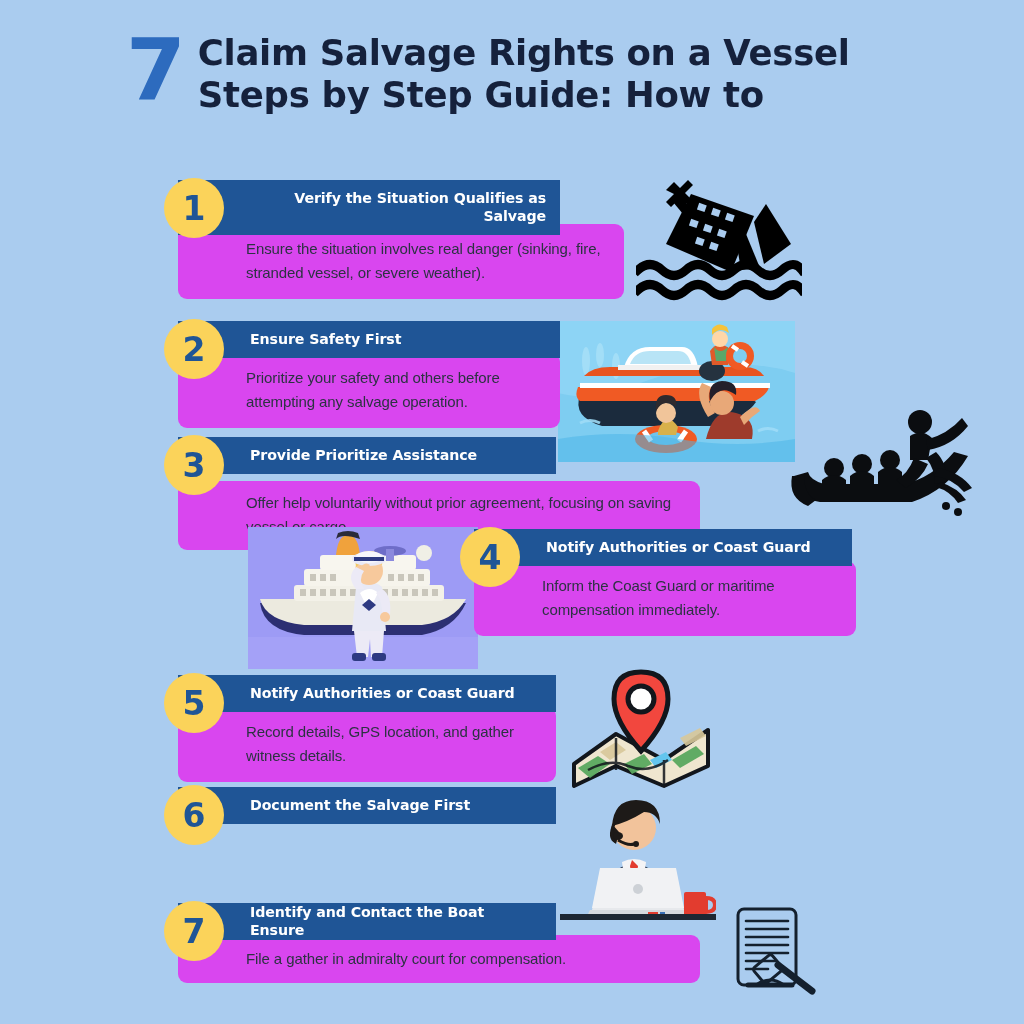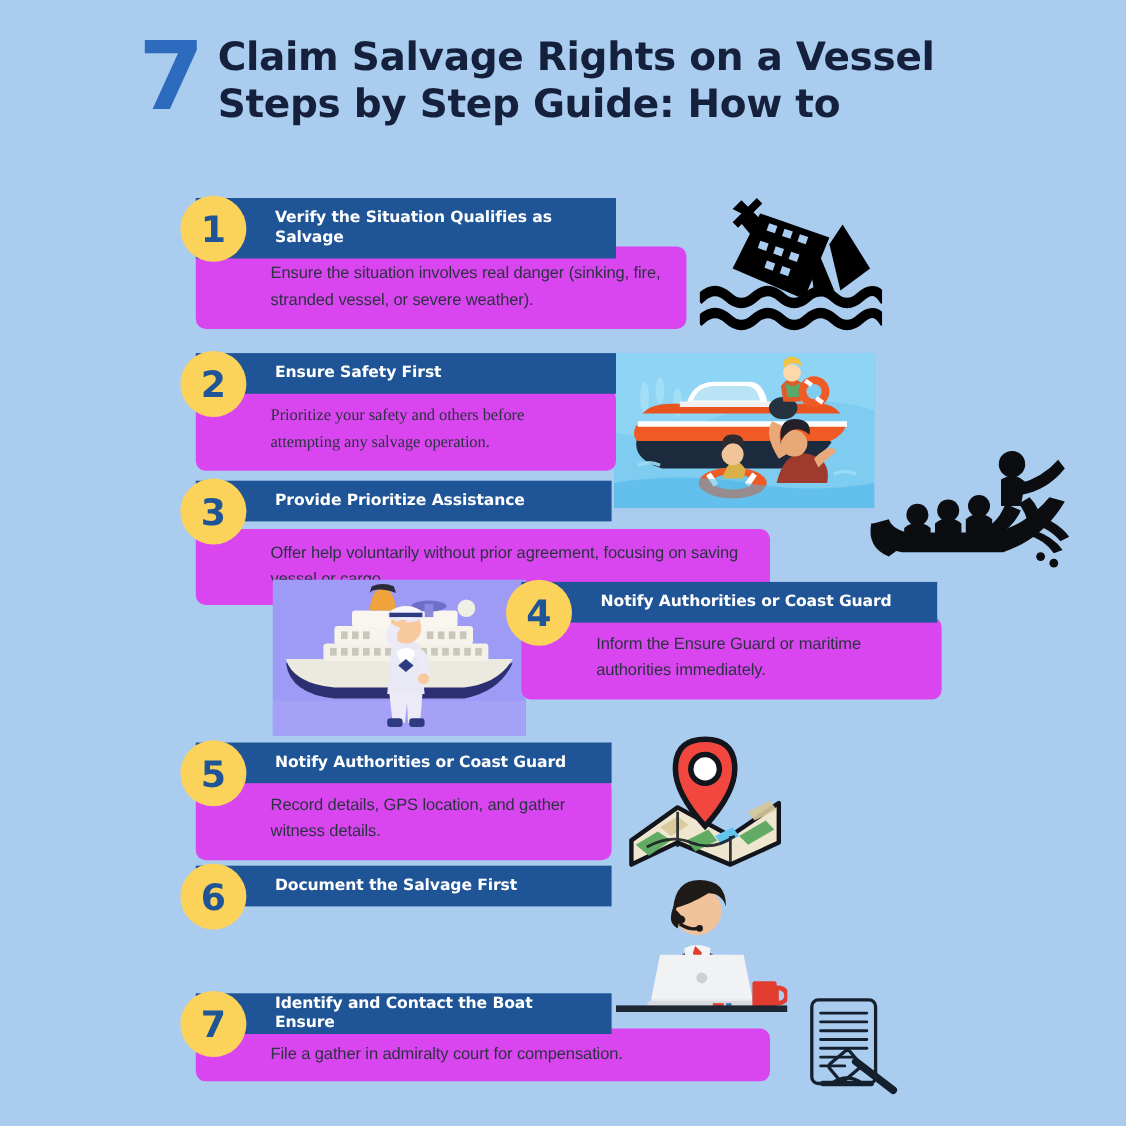--- a/index.html
+++ b/index.html
@@ -34,21 +34,21 @@
     position: absolute; left: 0; top: 0;
     background: #1f5596; height: 37px;
     display: flex; align-items: center;
   }
   .step-head-text {
     color: #ffffff; font-size: 14.2px; font-weight: 700;
     line-height: 1.22; padding-left: 72px; padding-right: 14px;
     letter-spacing: -0.1px;
     font-family: "DejaVu Sans", sans-serif;
   }
-  .step-head.tall { height: 58px; align-items: center; }
+  .step-head.tall { height: 58px; align-items: center; text-align: right; }
   .step-body {
     position: absolute; background: #d946ef;
     border-radius: 9px;
     padding: 13px 18px 13px 68px;
     color: #2c3242; font-size: 15px; line-height: 1.62;
     letter-spacing: -0.1px;
   }
   .badge {
     position: absolute; width: 60px; height: 60px; border-radius: 50%;
     background: #fbd35a; display: flex; align-items: center; justify-content: center;
@@ -156,21 +156,21 @@
 
       <path d="M0 118 q60 -10 120 0 q60 10 117 0 v23 H0z" fill="#4db7e8" opacity="0.55"></path>
       <g stroke="#9fdcf7" stroke-width="3" fill="none" opacity="0.9">
         <path d="M22 102 q10 -5 20 0"></path>
         <path d="M200 110 q10 -5 20 0"></path>
       </g>
     </svg>
   </div>
 
   <div class="step" style="left:178px; top:321px; width:382px; height:100px;">
-    <div class="step-body" style="left:0; top:32px; width:382px;font-family:Liberation Serif, serif;">Prioritize your safety and others before attempting any salvage operation.</div>
+    <div class="step-body" style="left:0; top:32px; width:382px;">Prioritize your safety and others before attempting any salvage operation.</div>
     <div class="step-head" style="width:382px;text-align:center;">
       <div class="step-head-text">Ensure Safety First</div>
     </div>
     <div class="badge" style="left:-14px; top:-2px;">2</div>
   </div>
 
   <div class="art" style="left:788px; top:402px; width:192px; height:116px;">
     <svg viewBox="0 0 192 116" width="192" height="116">
       <g fill="#0b0d10">
 
@@ -259,21 +259,21 @@
         <path d="M134 62 q10 6 8 26 l-8 -2 q0 -14 -6 -20z" fill="#eceaf6"></path>
         <circle cx="137" cy="90" r="5" fill="#f7c99c"></circle>
         <path d="M106 104 h30 l-2 26 h-11 l-1 -18 l-2 18 h-11z" fill="#eceaf6"></path>
         <rect x="104" y="126" width="14" height="8" rx="3" fill="#2e3a82"></rect>
         <rect x="124" y="126" width="14" height="8" rx="3" fill="#2e3a82"></rect>
       </g>
     </svg>
   </div>
 
   <div class="step" style="left:474px; top:529px; width:378px; height:96px;">
-    <div class="step-body" style="left:0; top:32px; width:382px;">Inform the Ensure Guard or maritime authorities immediately.</div>
+    <div class="step-body" style="left:0; top:32px; width:382px;">Inform the Coast Guard or maritime compensation immediately.</div>
     <div class="step-head" style="width:378px;">
       <div class="step-head-text">Notify Authorities or Coast Guard</div>
     </div>
     <div class="badge" style="left:-14px; top:-2px;">4</div>
   </div>
 
   <div class="art" style="left:568px; top:668px; width:146px; height:122px;">
     <svg viewBox="0 0 146 122" width="146" height="122">
 
       <g stroke="#12161c" stroke-width="4" stroke-linejoin="round">

